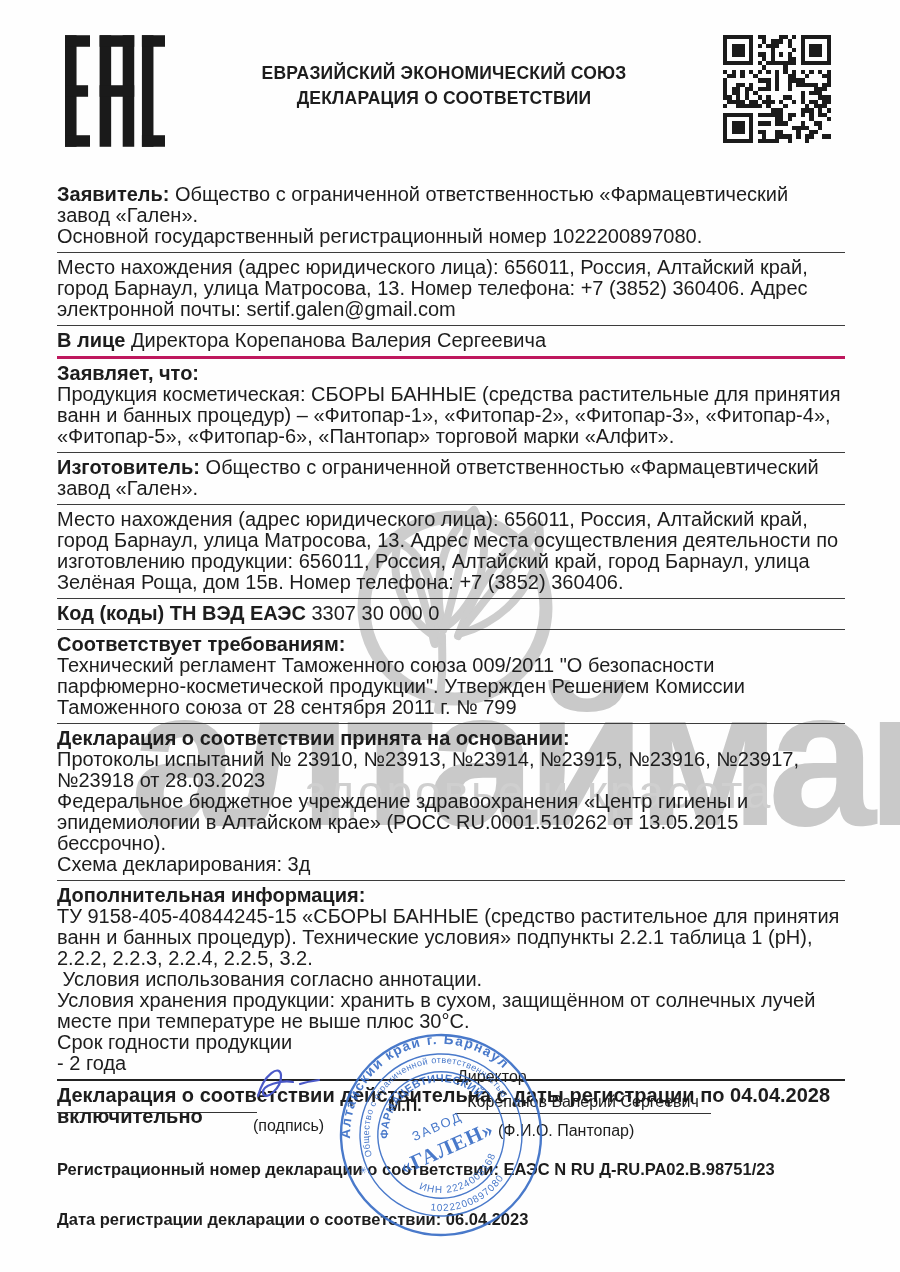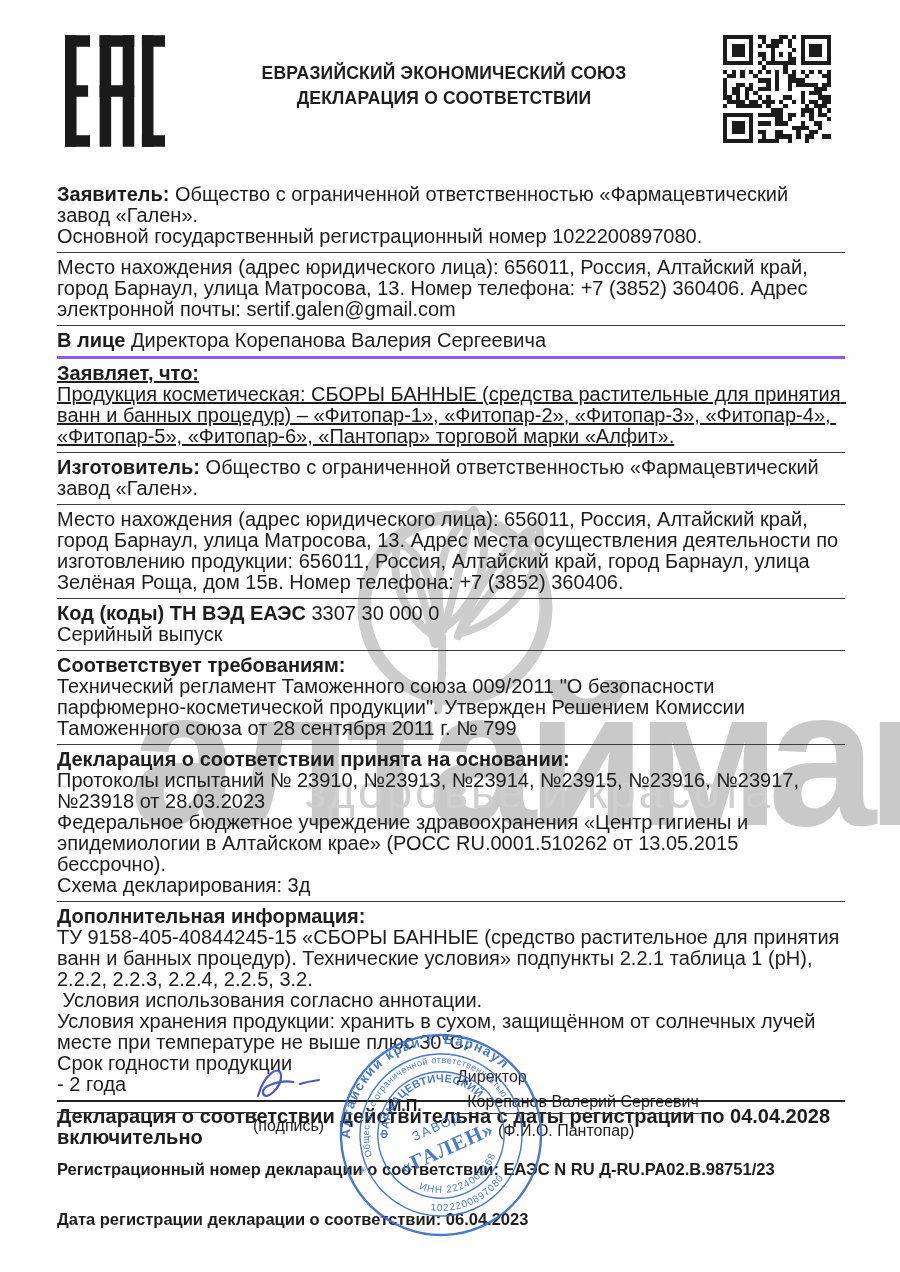--- a/index.html
+++ b/index.html
@@ -12,21 +12,21 @@
   
   .hdr{display:flex;align-items:flex-start;}
   .eac{margin-left:8px;flex:0 0 auto;}
   .titles{flex:1 1 auto;text-align:center;padding-top:26px;}
   .titles div{font-weight:bold;font-size:17.5px;line-height:25px;letter-spacing:.2px;}
   .qr{flex:0 0 auto;margin-right:14px;}
   
   .body{margin-top:33px;}
   .sec{padding:4px 0 5px;border-top:1.5px solid #3c3c3c;}
   .sec.first{border-top:none;}
-  .sec.thick{border-top:3px solid #8b5cf6;text-decoration:underline;}
+  .sec.thick{border-top:3px solid #be185d;}
   .sec.thick2{border-top:2.2px solid #222;}
   .sec p{margin:0;font-size:20px;line-height:21px;white-space:pre-wrap;}
   .sec b{font-weight:bold;}
   
   .wm{position:absolute;inset:0;z-index:1;pointer-events:none;}
   .wm-brand{
     position:absolute;left:130px;top:645px;font-size:195px;font-weight:bold;
     letter-spacing:-10px;color:#c9c9c9;white-space:nowrap;
   }
   .wm-tag{
@@ -427,21 +427,20 @@
         <p><b>Изготовитель:</b><span> Общество с ограниченной ответственностью «Фармацевтический завод «Гален».</span></p>
       </div>
 
       <div class="sec">
         <p>Место нахождения (адрес юридического лица): 656011, Россия, Алтайский край, город Барнаул, улица Матросова, 13. Адрес места осуществления деятельности по изготовлению продукции: 656011, Россия, Алтайский край, город Барнаул, улица Зелёная Роща, дом 15в. Номер телефона: +7 (3852) 360406.</p>
       </div>
 
 
       <div class="sec">
         <p><b>Код (коды) ТН ВЭД ЕАЭС</b><span> 3307 30 000 0</span></p>
-        <p>Серийный выпуск</p>
       </div>
 
       <div class="sec">
         <p><b>Соответствует требованиям:</b></p>
         <p>Технический регламент Таможенного союза 009/2011 "О безопасности парфюмерно-косметической продукции". Утвержден Решением Комиссии Таможенного союза от 28 сентября 2011 г. № 799</p>
       </div>
 
       <div class="sec">
         <p><b>Декларация о соответствии принята на основании:</b></p>
         <p>Протоколы испытаний № 23910, №23913, №23914, №23915, №23916, №23917, №23918 от 28.03.2023</p>

